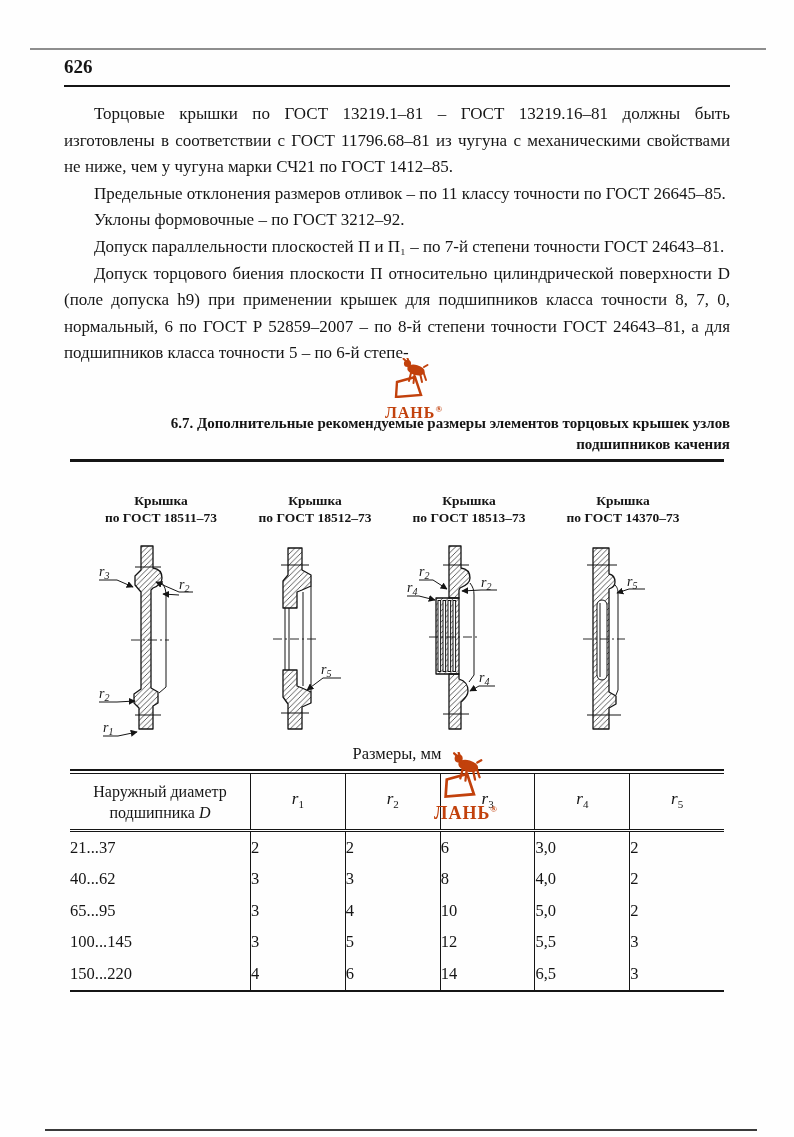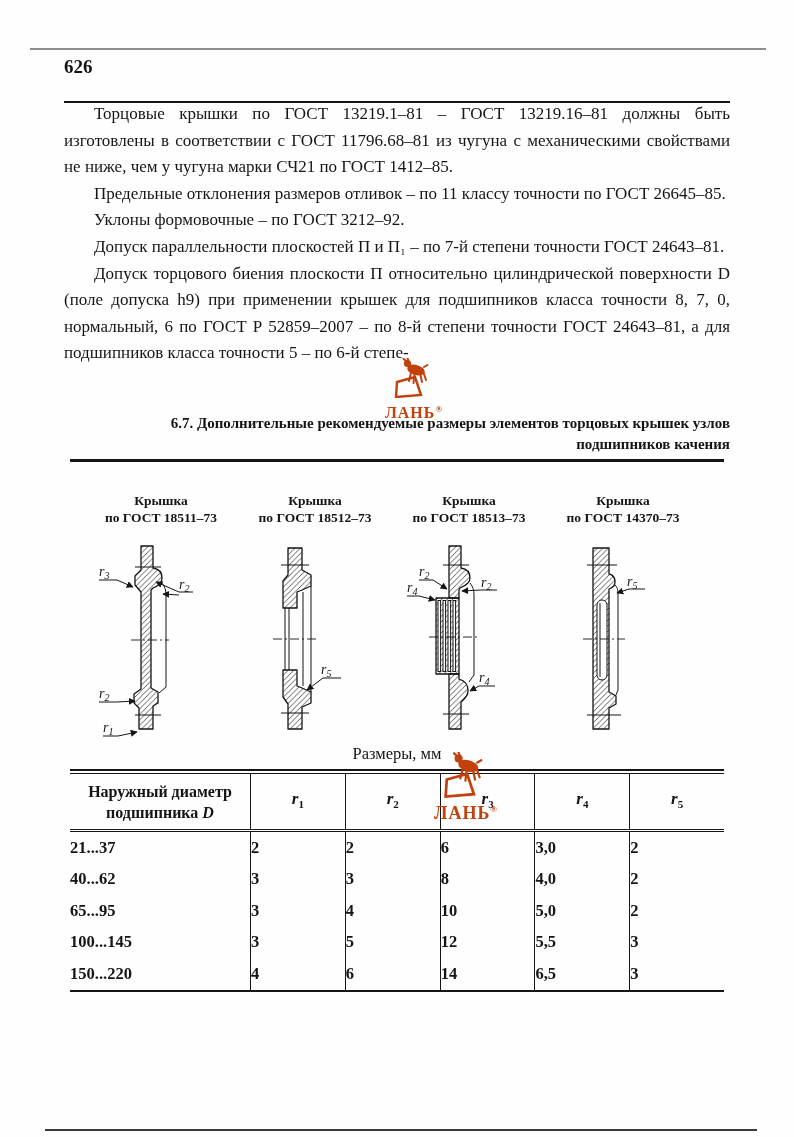--- a/index.html
+++ b/index.html
@@ -6,21 +6,21 @@
   .page {
     position:relative; width:794px; height:1137px; background:#fefefe;
     font-family:"Liberation Serif","DejaVu Serif",serif; color:#151515;
     overflow:hidden; margin:0 auto;
   }
   .edge-top { position:absolute; left:30px; width:736px; top:48px; height:2px; background:#8e8e8e; }
   .edge-bottom { position:absolute; left:45px; width:712px; top:1129px; height:2px; background:#3a3a3a; }
 
   .runhead {
     position:absolute; left:64px; top:56px; width:666px;
-    border-bottom:2px solid #151515; padding-bottom:23px;
+    border-bottom:2px solid #151515; padding-bottom:7px;
     display:flex; align-items:baseline;
   }
   .pagenum { font-weight:bold; font-size:19px; }
   .sectitle { font-size:14.5px; margin-left:30px; letter-spacing:0.2px; }
 
   .bodytext {
     position:absolute; left:64px; top:101px; width:666px;
     font-size:17px; line-height:26.6px; text-align:justify;
   }
   .bodytext p { margin:0; text-indent:30px; }
@@ -40,21 +40,21 @@
 
   .figrow { position:absolute; left:84px; top:492px; width:616px; display:flex; }
   .figcell { flex:1; text-align:center; }
   .figcap { font-weight:bold; font-size:13.5px; line-height:17px; }
   .figcell svg { margin-top:6px; }
 
   .sizes-label { position:absolute; left:64px; top:744px; width:666px; text-align:center; font-size:16.5px; }
 
   .tblwrap { position:absolute; left:70px; top:769px; width:654px; border-top:2.5px solid #151515; padding-top:2px; }
   table.dim { width:100%; border-collapse:collapse; border-top:1px solid #151515; border-bottom:2.5px solid #151515; }
-  table.dim th, table.dim td { vertical-align:middle; font-weight:bold; padding:0; }
+  table.dim th, table.dim td { vertical-align:middle; font-weight:normal; padding:0; }
   table.dim th { height:55px; font-size:16px; line-height:21px; border-bottom:3px double #151515; }
   table.dim td { height:31.5px; font-size:16.5px; }
   table.dim th:not(:last-child), table.dim td:not(:last-child) { border-right:1px solid #151515; }
   .c0 { width:27.6%; }
   .cr { width:14.5%; }
   .rh i { font-size:17px; }
   .rh sub { font-size:11px; }
 
   
   .outline { fill:url(#hatch); stroke:#151515; stroke-width:1.3; stroke-linejoin:round; }

